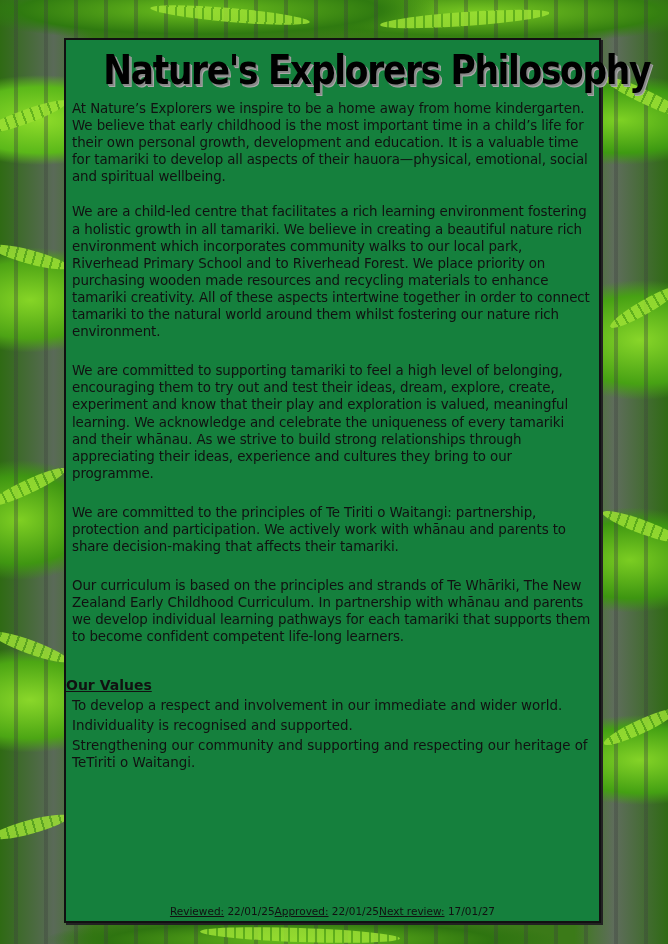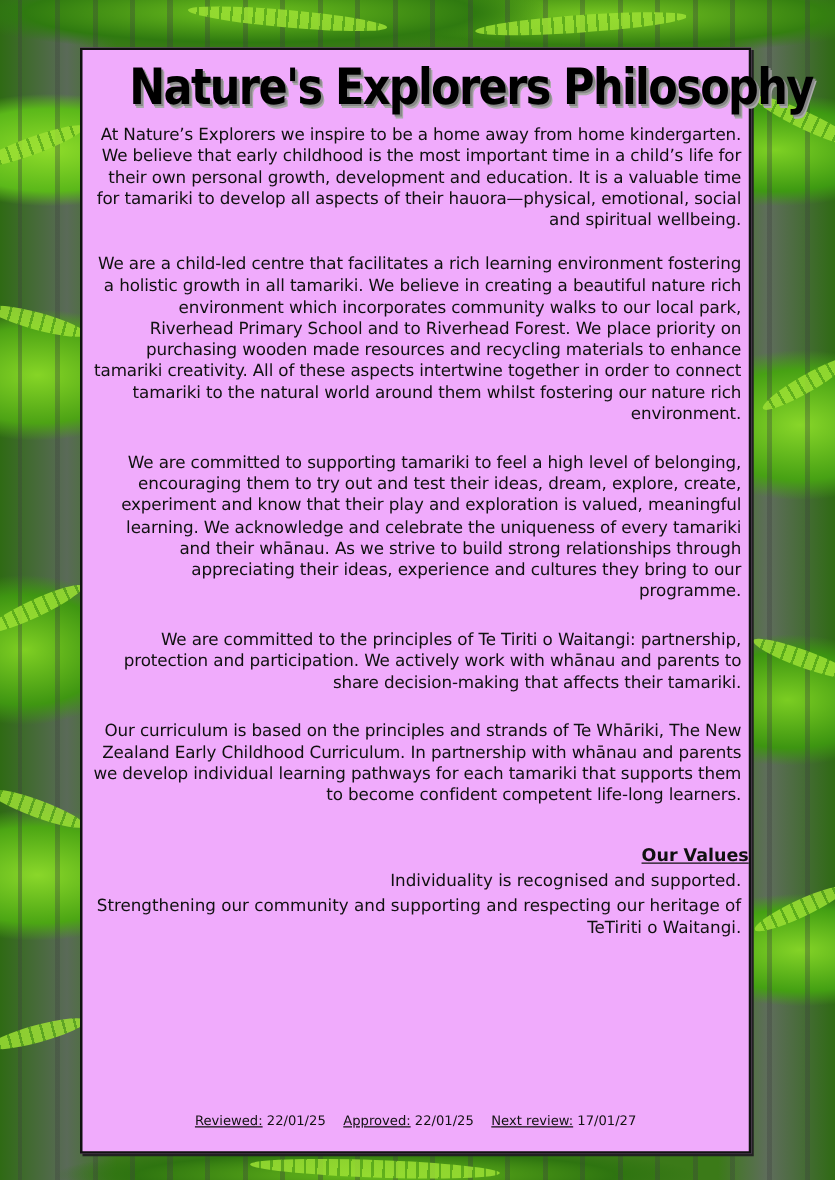--- a/index.html
+++ b/index.html
@@ -24,45 +24,45 @@
       radial-gradient(ellipse 320px 30px at 300px 940px, #6bbf1c 0%, #2e7410 60%, rgba(0,0,0,0) 80%),
       linear-gradient(90deg, #2f6a14 0%, #5a6a58 8%, #3b7a18 14%, #3b7a18 86%, #5f6d5c 92%, #2f6a14 100%);
   }
   .frond {
     position: absolute; height: 14px; border-radius: 50%;
     background: repeating-linear-gradient(90deg, #9be033 0 7px, #5fae1c 7px 9px);
     opacity: 0.85;
   }
   .panel {
     position: absolute; left: 64px; top: 38px; width: 537px; height: 885px;
-    background: #f0abfc; border: 2px solid #111;
+    background: #15803d; border: 2px solid #111;
     box-shadow: 2px 2px 0 #222;
     font-family: "DejaVu Sans", sans-serif; color: #111;
-    text-align: right; box-sizing: border-box;
+    text-align: left; box-sizing: border-box;
   }
   .title {
     margin: 4px 0 0 0; font-family: "DejaVu Sans", sans-serif; font-weight: bold;
     font-size: 40px; letter-spacing: -1.5px; line-height: 52px;
     transform: scaleX(0.86); transform-origin: center;
     color: #000; text-shadow: 2px 2px 0 #888, 3px 3px 0 #aaa;
     white-space: nowrap;
   }
   .para {
     font-size: 13.4px; line-height: 17.1px; margin: 0 6px; letter-spacing: -0.1px;
   }
   .p1 { margin-top: 4px; }
   .gap { height: 18px; }
   .gap2 { height: 22px; }
   .values-heading {
     font-weight: bold; text-decoration: underline; font-size: 14px; margin-top: 30px; line-height: 18px;
   }
   .value { font-size: 13.4px; line-height: 17px; margin: 3px 6px 0 6px; }
   .footer {
-    position: absolute; left: 0; right: 0; bottom: 18px; font-size: 10.5px;
-    display: flex; justify-content: center; gap: 14px;
+    position: absolute; left: 0; right: 0; bottom: 4px; font-size: 10.5px;
+    display: flex; justify-content: center; gap: 0;
   }
   .footer .lbl { text-decoration: underline; }
 </style>
 </head>
 <body>
 
 <div class="bg">
   <div class="frond" style="left:-20px;top:110px;width:90px;transform:rotate(-20deg)"></div>
   <div class="frond" style="left:-10px;top:250px;width:80px;transform:rotate(15deg)"></div>
   <div class="frond" style="left:-15px;top:480px;width:85px;transform:rotate(-25deg)"></div>
@@ -84,20 +84,21 @@
   <div class="gap"></div>
   <p class="para">We are a child-led centre that facilitates a rich learning environment fostering a holistic growth in all tamariki. We believe in creating a beautiful nature rich environment which incorporates community walks to our local park, Riverhead Primary School and to Riverhead Forest. We place priority on purchasing wooden made resources and recycling materials to enhance tamariki creativity. All of these aspects intertwine together in order to connect tamariki to the natural world around them whilst fostering our nature rich environment.</p>
   <div class="gap2"></div>
   <p class="para">We are committed to supporting tamariki to feel a high level of belonging, encouraging them to try out and test their ideas, dream, explore, create, experiment and know that their play and exploration is valued, meaningful learning. We acknowledge and celebrate the uniqueness of every tamariki and their whānau. As we strive to build strong relationships through appreciating their ideas, experience and cultures they bring to our programme.</p>
   <div class="gap2"></div>
   <p class="para">We are committed to the principles of Te Tiriti o Waitangi: partnership, protection and participation. We actively work with whānau and parents to share decision-making that affects their tamariki.</p>
   <div class="gap2"></div>
   <p class="para">Our curriculum is based on the principles and strands of Te Whāriki, The New Zealand Early Childhood Curriculum. In partnership with whānau and parents we develop individual learning pathways for each tamariki that supports them to become confident competent life-long learners.</p>
 
   <div class="values-heading">Our Values</div>
+  <p class="value">To develop a respect and involvement in our immediate and wider world.</p>
   <p class="value">Individuality is recognised and supported.</p>
   <p class="value">Strengthening our community and supporting and respecting our heritage of TeTiriti o Waitangi.</p>
 
   <div class="footer">
     <span>
       <span class="lbl">Reviewed:</span>
       <span>22/01/25</span>
     </span>
     <span>
       <span class="lbl">Approved:</span>

